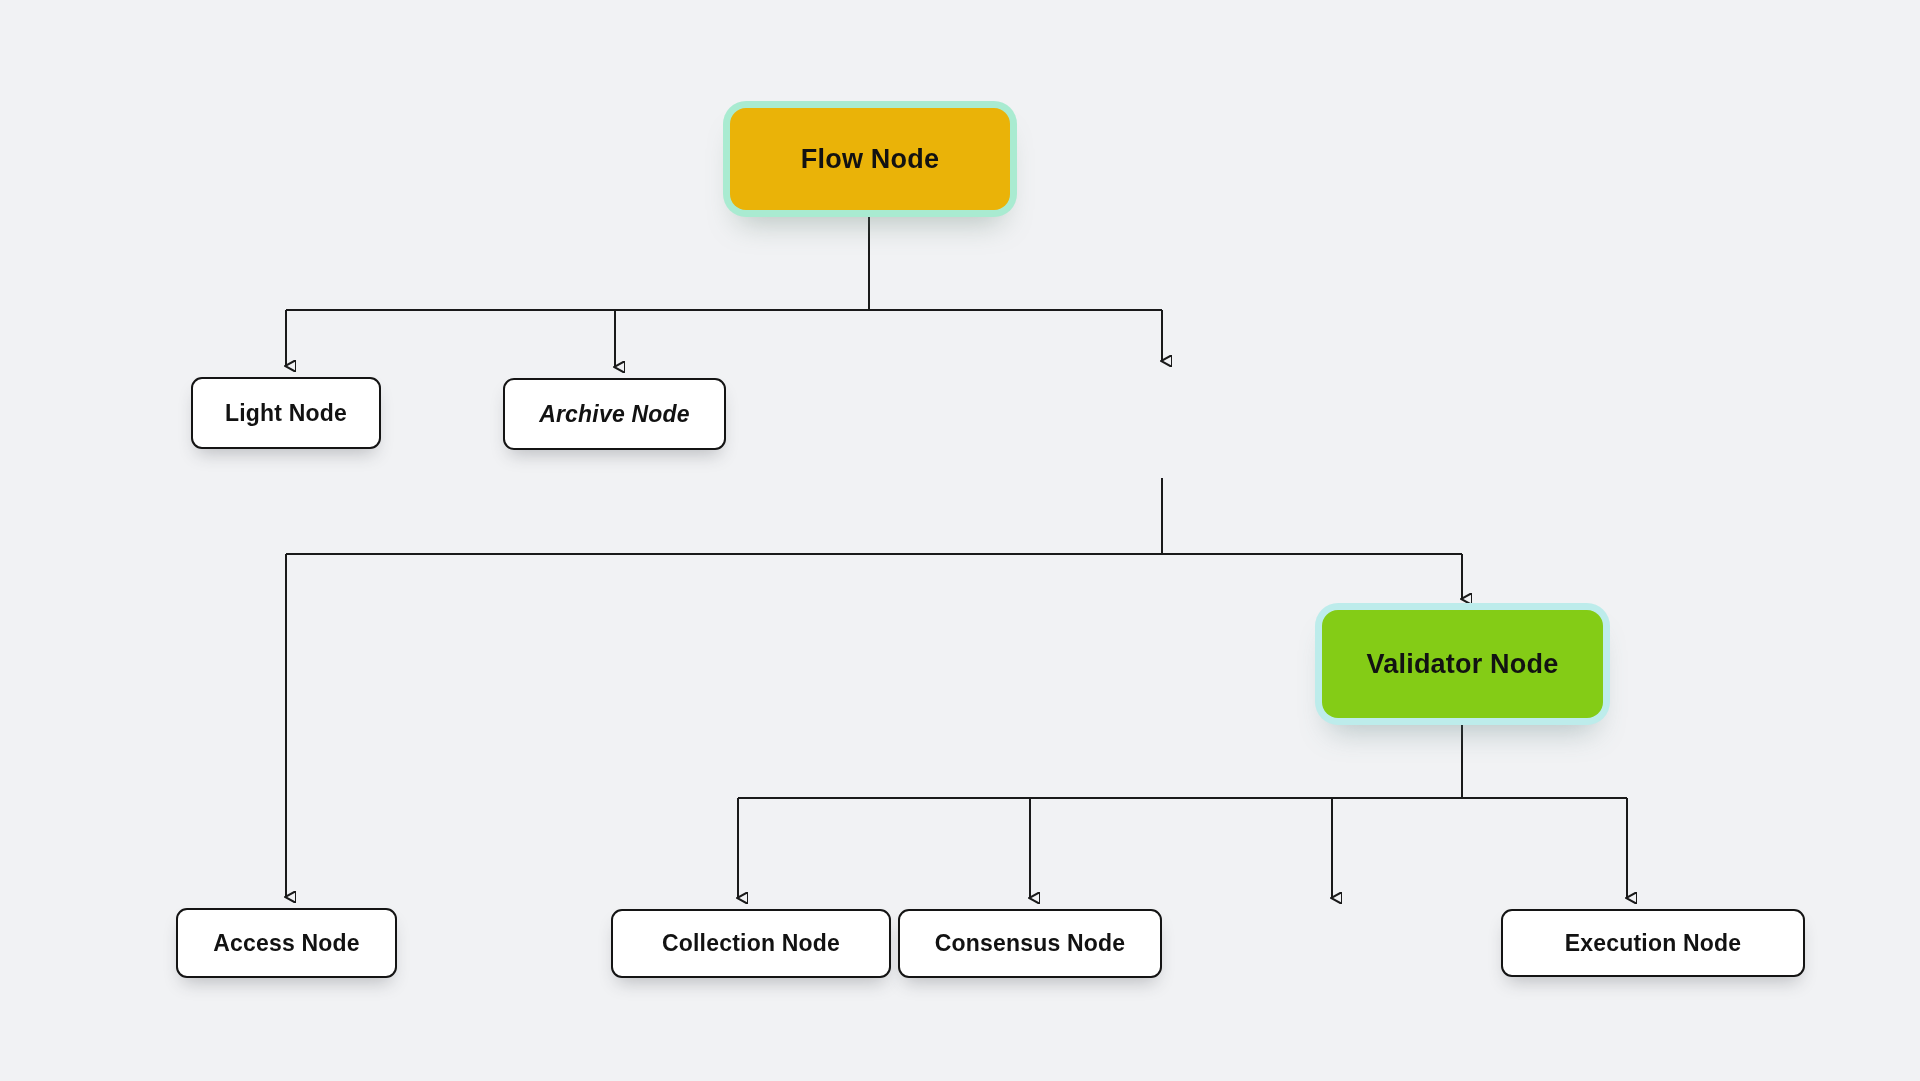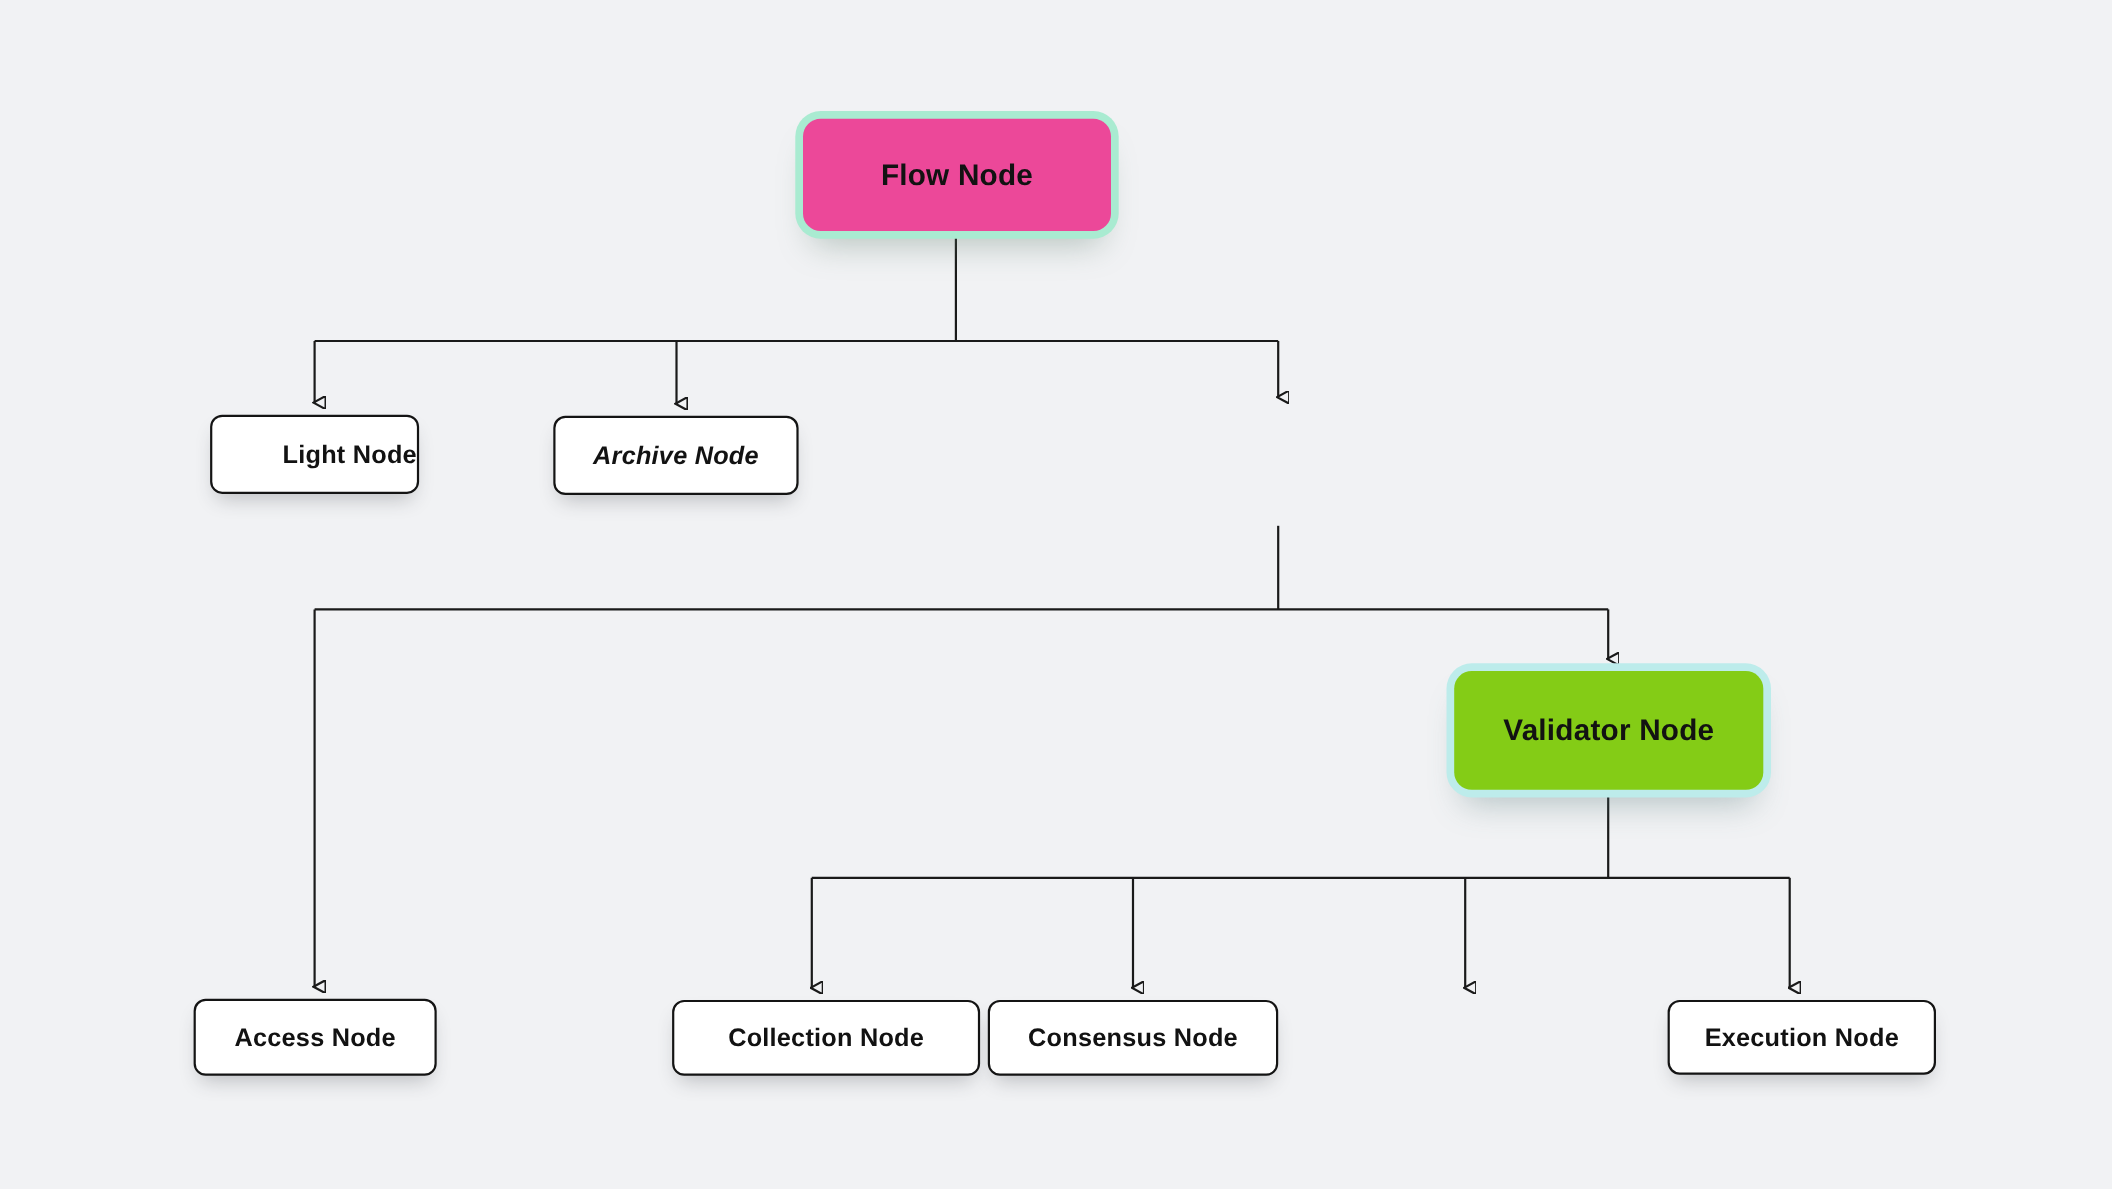--- a/index.html
+++ b/index.html
@@ -42,40 +42,40 @@
     border-radius: 11px;
     font-size: 23px;
     box-shadow: 0 10px 18px -6px rgba(45, 52, 58, 0.28);
   }
   .node.tinted {
     border-radius: 16px;
     font-size: 27px;
   }
   .node-flow {
     left: 730px; top: 108px; width: 280px; height: 102px;
-    background: #ec4899;
+    background: #eab308;
     box-shadow: 0 0 0 7px #a9ebd1, 0 20px 30px -8px rgba(95, 125, 110, 0.40);
   }
   .node-full {
     left: 1027px; top: 372px; width: 273px; height: 106px;
     background: radial-gradient(ellipse at 50% 42%, #f4fbf7 0%, #e6f6ed 78%);
     box-shadow: 0 0 0 7px #def0e6, 0 20px 30px -8px rgba(95, 125, 110, 0.35);
   }
   .node-validator {
     left: 1322px; top: 610px; width: 281px; height: 108px;
     background: #84cc16;
     box-shadow: 0 0 0 7px #bdeceb, 0 20px 30px -8px rgba(80, 115, 115, 0.38);
   }
-  .node-light       { left: 191px;  top: 377px; width: 190px; height: 72px; justify-content: flex-end; }
+  .node-light       { left: 191px;  top: 377px; width: 190px; height: 72px; }
   .node-archive     { left: 503px;  top: 378px; width: 223px; height: 72px; font-style: italic; }
   .node-access      { left: 176px;  top: 908px; width: 221px; height: 70px; }
   .node-collection  { left: 611px;  top: 909px; width: 280px; height: 69px; }
   .node-consensus   { left: 898px;  top: 909px; width: 264px; height: 69px; }
   .node-verification{ left: 1197px; top: 909px; width: 271px; height: 69px; }
-  .node-execution   { left: 1501px; top: 909px; width: 244px; height: 68px; margin-left: 15px; }
+  .node-execution   { left: 1501px; top: 909px; width: 304px; height: 68px; }
 </style>
 </head>
 <body>
 
 <div class="canvas">
 
   <svg class="connectors" viewBox="0 0 1920 1081" xmlns="http://www.w3.org/2000/svg">
     <defs>
       <marker id="arrow" viewBox="0 0 12 12" markerWidth="12" markerHeight="12" refX="6" refY="10" orient="auto" markerUnits="userSpaceOnUse">
         <path d="M0,0 L12,0 L6,11 Z" fill="#1a1a1a" stroke="none"></path>

